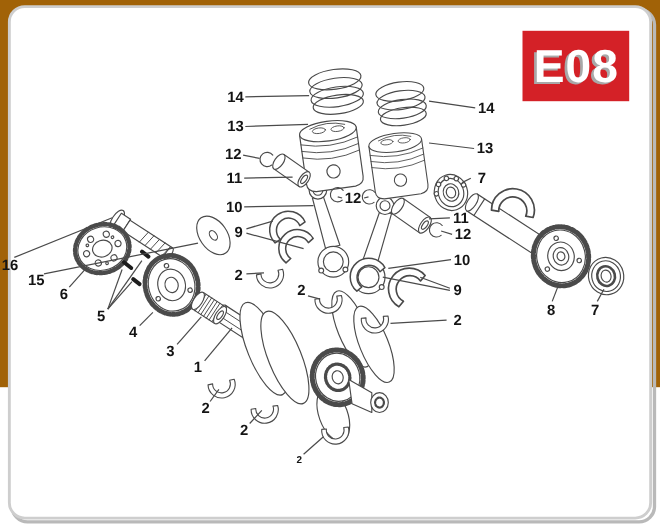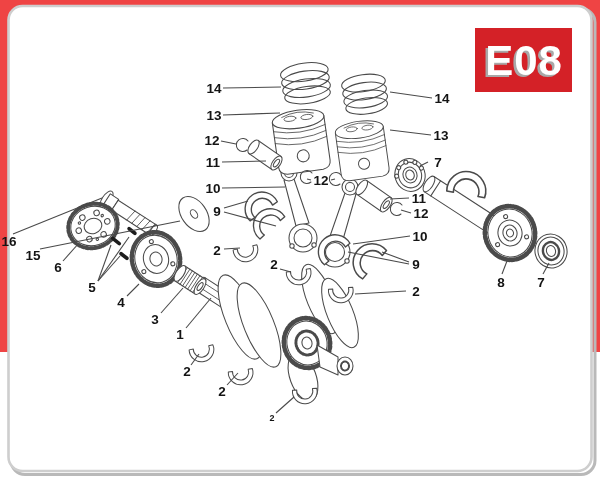--- a/index.html
+++ b/index.html
@@ -1,17 +1,17 @@
 <!DOCTYPE html>
 <html><head>
 <meta charset="utf-8">
 <style>
   html,body{margin:0;padding:0;background:#ffffff;}
   body{width:600px;height:480px;overflow:hidden;}
-  .stage{position:relative;width:600px;height:352px;background:#ef4444;}
+  .stage{position:relative;width:600px;height:352px;background:#a16207;}
   svg{display:block;}
   svg text{font-family:"Liberation Sans","DejaVu Sans",sans-serif;}
   .part{stroke:#4a4a4a;fill:#ffffff;stroke-width:1.05;stroke-linejoin:round;stroke-linecap:round;}
   .nf{fill:none;}
   .thin{stroke-width:0.8;}
   .dk{fill:#1d1d1d;stroke:none;}
   .callout-text{font-weight:bold;}
   .badge-label{font-weight:bold;letter-spacing:1px;}
 </style>
 </head>

